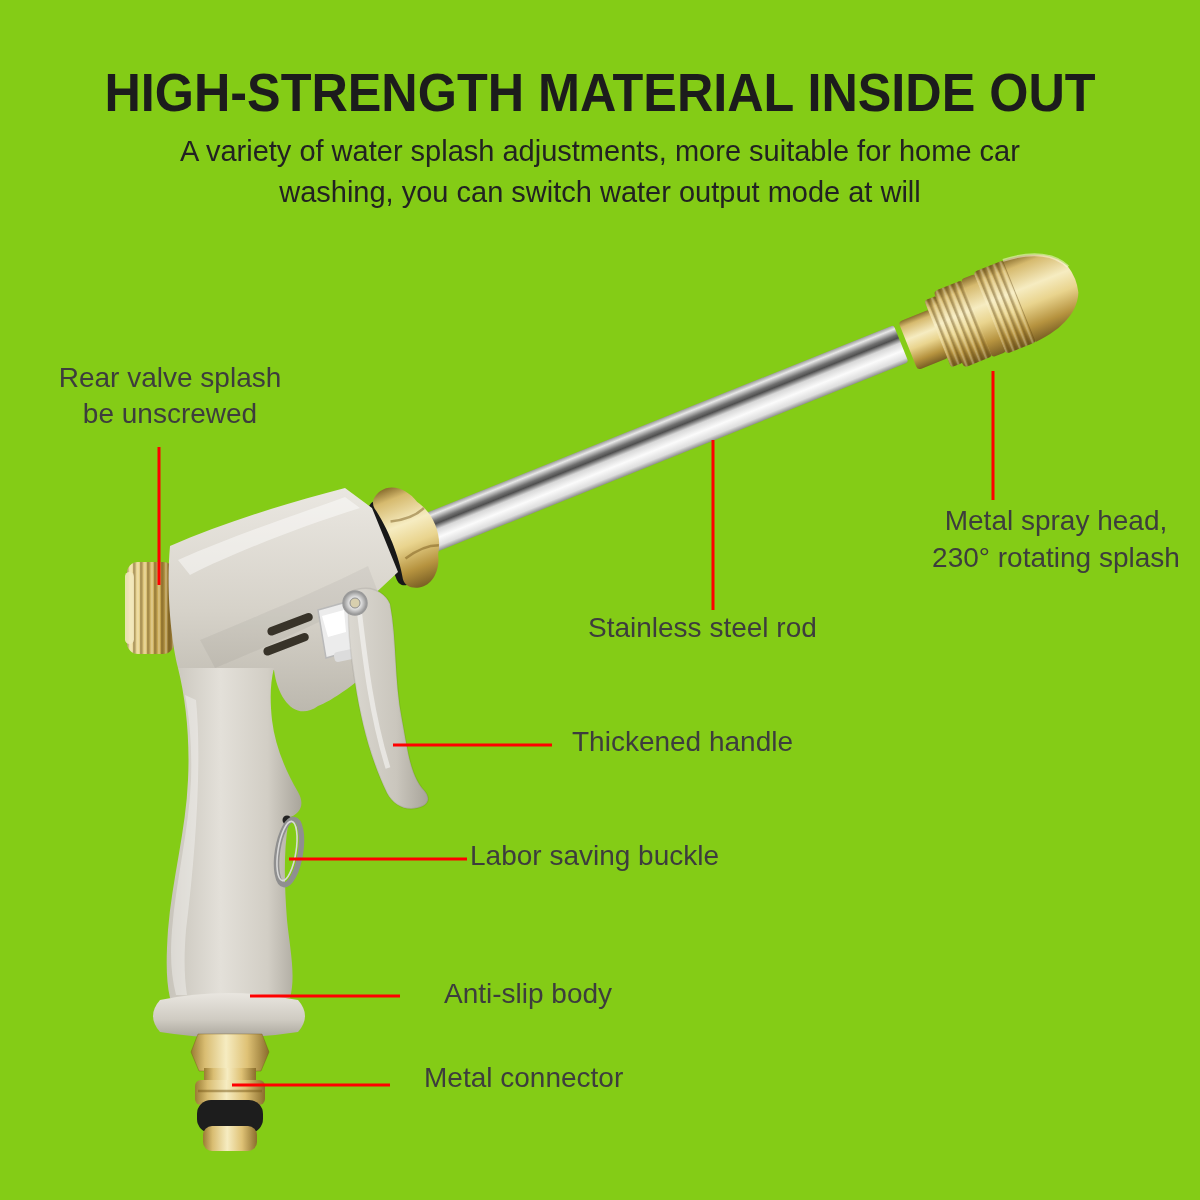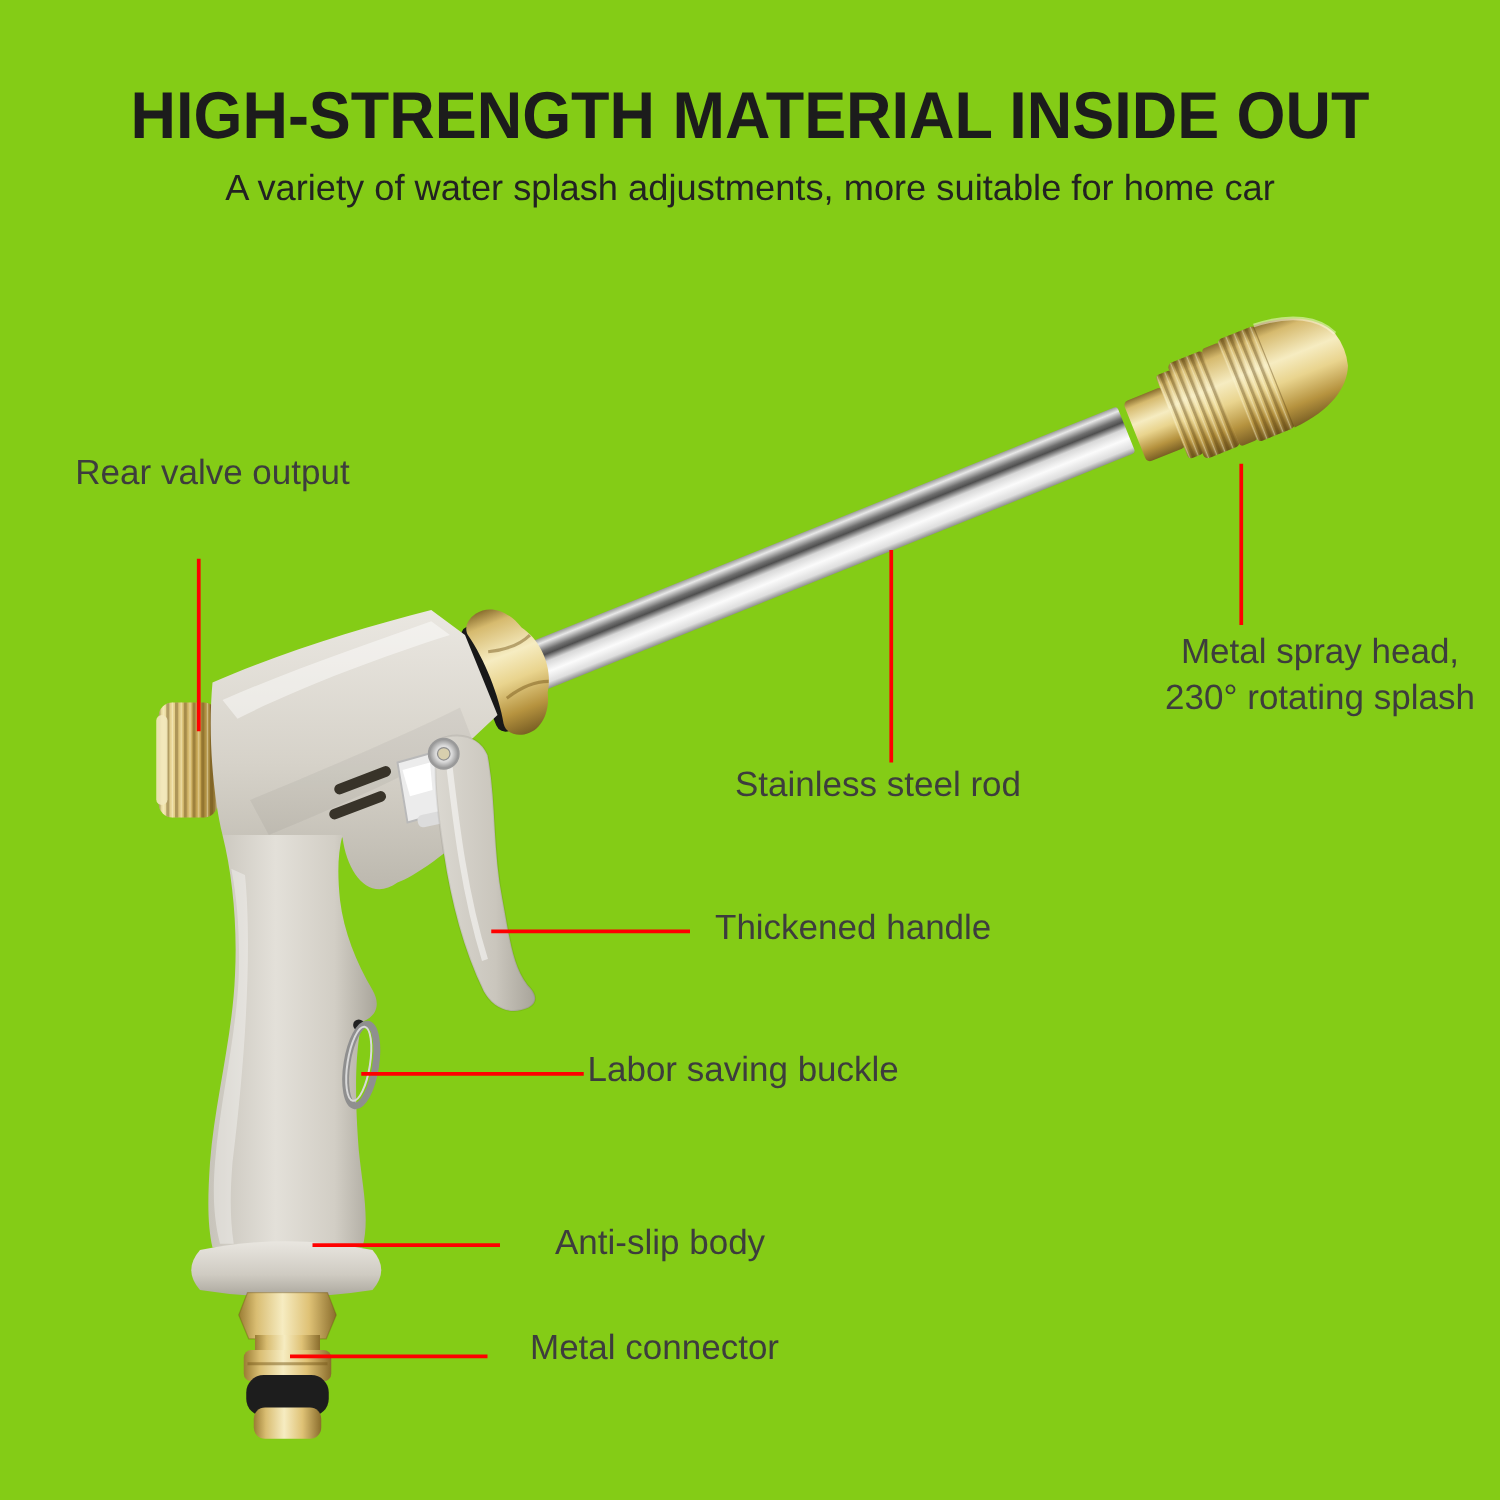--- a/index.html
+++ b/index.html
@@ -41,20 +41,21 @@
 </style>
 </head>
 <body>
 
 <div class="canvas">
 
   <div class="title">HIGH-STRENGTH MATERIAL INSIDE OUT</div>
 
   <div class="subtitle">
     <div>A variety of water splash adjustments, more suitable for home car</div>
+    <div>washing, you can switch water output mode at will</div>
   </div>
 
   <svg class="illustration" width="1200" height="1200" viewBox="0 0 1200 1200">
     <defs>
       <linearGradient id="steel" x1="0" y1="0" x2="0" y2="1">
         <stop offset="0%" stop-color="#9c9c9c"></stop>
         <stop offset="10%" stop-color="#e8e8e8"></stop>
         <stop offset="26%" stop-color="#6f6f6f"></stop>
         <stop offset="34%" stop-color="#4f4f4f"></stop>
         <stop offset="48%" stop-color="#d8d8d8"></stop>
@@ -228,21 +229,22 @@
       <line x1="993" y1="371" x2="993" y2="500"></line>
       <line x1="713" y1="440" x2="713" y2="610"></line>
       <line x1="393" y1="745" x2="552" y2="745"></line>
       <line x1="289" y1="859" x2="467" y2="859"></line>
       <line x1="250" y1="996" x2="400" y2="996"></line>
       <line x1="232" y1="1085" x2="390" y2="1085"></line>
     </g>
   </svg>
 
   <div class="label two-line" id="lbl-rear-valve">
-    <div>Rear valve output</div>
+    <div>Rear valve splash</div>
+    <div>be unscrewed</div>
   </div>
 
   <div class="label two-line" id="lbl-spray-head">
     <div>Metal spray head,</div>
     <div>230° rotating splash</div>
   </div>
 
   <div class="label" id="lbl-steel-rod">Stainless steel rod</div>
 
   <div class="label" id="lbl-buckle">Labor saving buckle</div>

